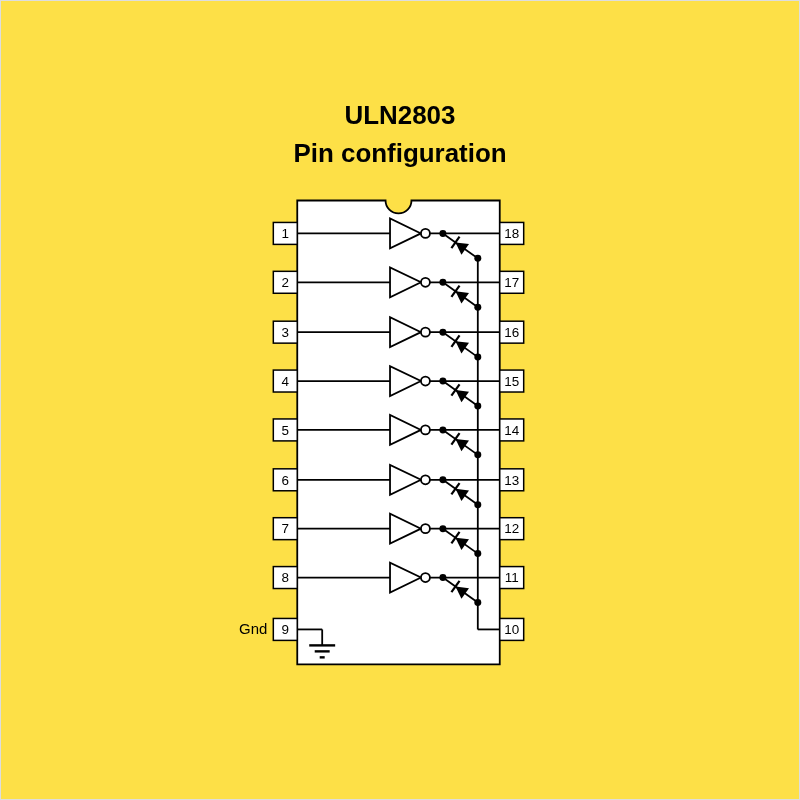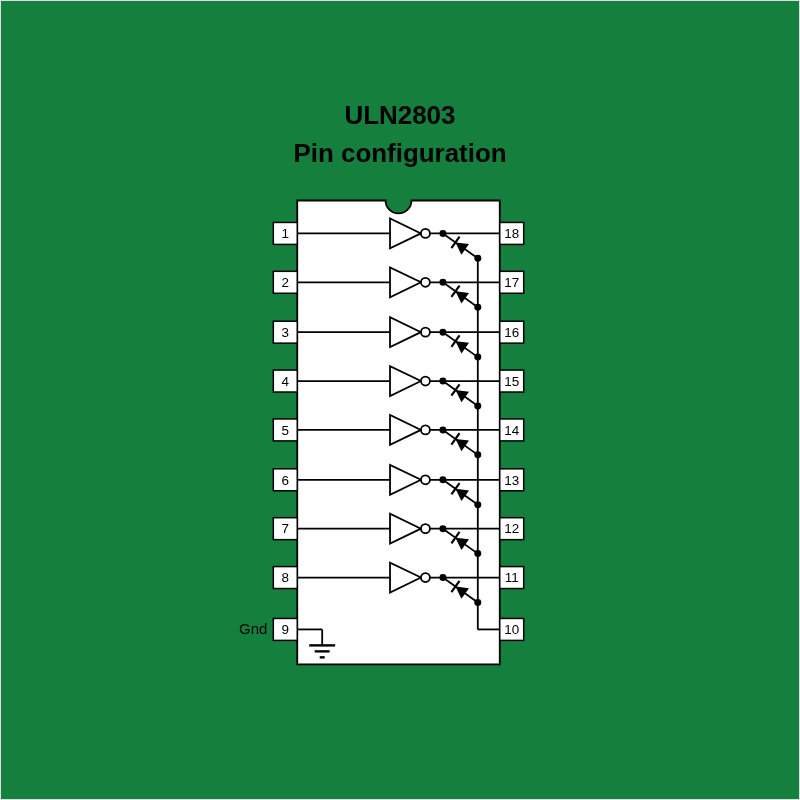--- a/index.html
+++ b/index.html
@@ -3,21 +3,21 @@
 <meta charset="utf-8">
 <style>
   html,body{
     margin:0;padding:0;background:#ffffff;
     font-family:"Liberation Sans","DejaVu Sans",sans-serif;
   }
   .page{
     width:798px;height:798px;
     border:1px solid #dddddd;
     position:relative;
-    background:#15803d;
+    background:#fde047;
     overflow:hidden;
   }
   svg{position:absolute;top:0;left:0;}
   .title-text{
     font-family:"Liberation Sans","DejaVu Sans",sans-serif;
     font-weight:bold;
     font-size:26px;
     fill:#000000;
   }
   .pin-num{

